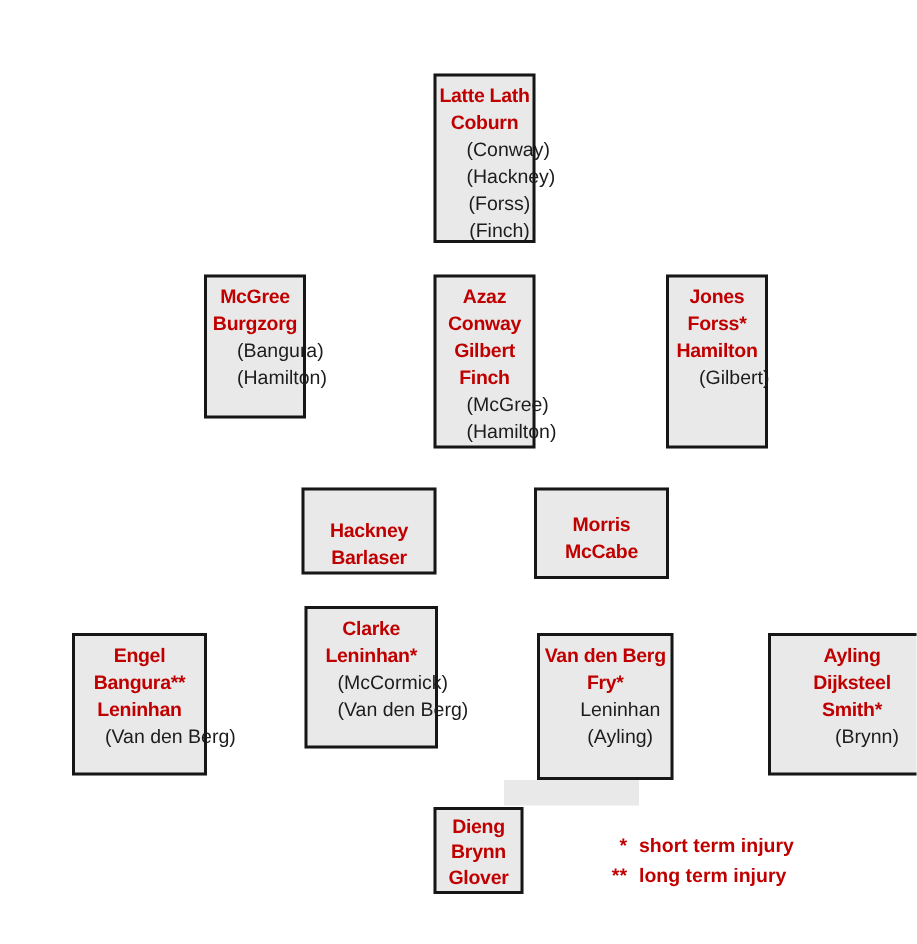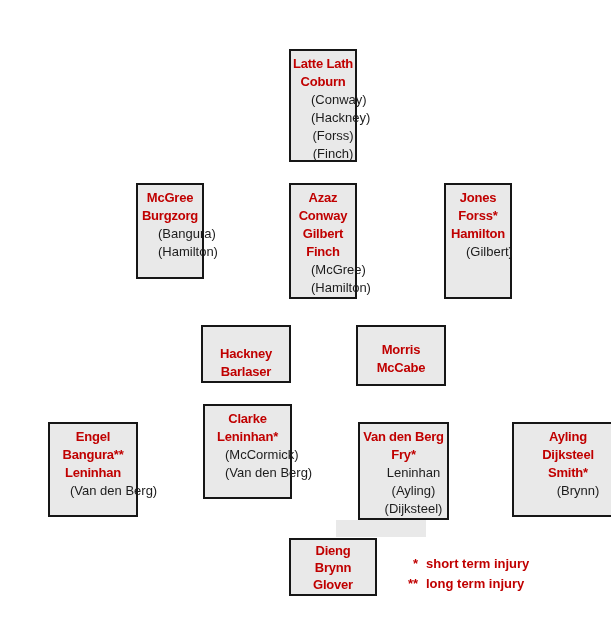--- a/index.html
+++ b/index.html
@@ -39,21 +39,21 @@
   .b-striker       {left:265px;top:49px; width:68px;height:113px;}
   .b-left-wing     {left:112px;top:183px;width:68px;height:96px;}
   .b-attacking-mid {left:265px;top:183px;width:68px;height:116px;}
   .b-right-wing    {left:420px;top:183px;width:68px;height:116px;}
   .b-mid-left      {left:177px;top:325px;width:90px;height:58px;padding-top:18px;}
   .b-mid-right     {left:332px;top:325px;width:90px;height:61px;padding-top:14px;}
   .b-left-back     {left:24px; top:422px;width:90px;height:95px;}
   .b-cb-left       {left:179px;top:404px;width:89px;height:95px;}
   .b-cb-right      {left:334px;top:422px;width:91px;height:98px;}
   .b-right-back    {left:488px;top:422px;width:112px;height:95px;}
-  .b-goalkeeper    {left:265px;top:538px;width:88px;height:58px;padding-top:2px;line-height:17px;}
+  .b-goalkeeper    {left:265px;top:538px;width:60px;height:58px;padding-top:2px;line-height:17px;}
   .b-goalkeeper .ln{line-height:17px;}
   .vdb-shadow{
     position:absolute;
     left:336px;top:520px;width:90px;height:17px;
     background:var(--shadow,#e9e9e9);
   }
   .legend{
     position:absolute;
     left:396px;top:554px;
     color:var(--red,#c00000);
@@ -122,21 +122,20 @@
     <div class="ln red">Leninhan*</div>
     <div class="ln blk">(McCormick)</div>
     <div class="ln blk">(Van den Berg)</div>
   </div>
 
   <div class="box b-cb-right">
     <div class="ln red">Van den Berg</div>
     <div class="ln red">Fry*</div>
     <div class="ln blk">Leninhan</div>
     <div class="ln blk">(Ayling)</div>
-    <div class="ln blk">(Dijksteel)</div>
   </div>
 
   <div class="vdb-shadow"></div>
 
   <div class="box b-right-back">
     <div class="ln red">Ayling</div>
     <div class="ln red">Dijksteel</div>
     <div class="ln red">Smith*</div>
     <div class="ln blk">(Brynn)</div>
   </div>

